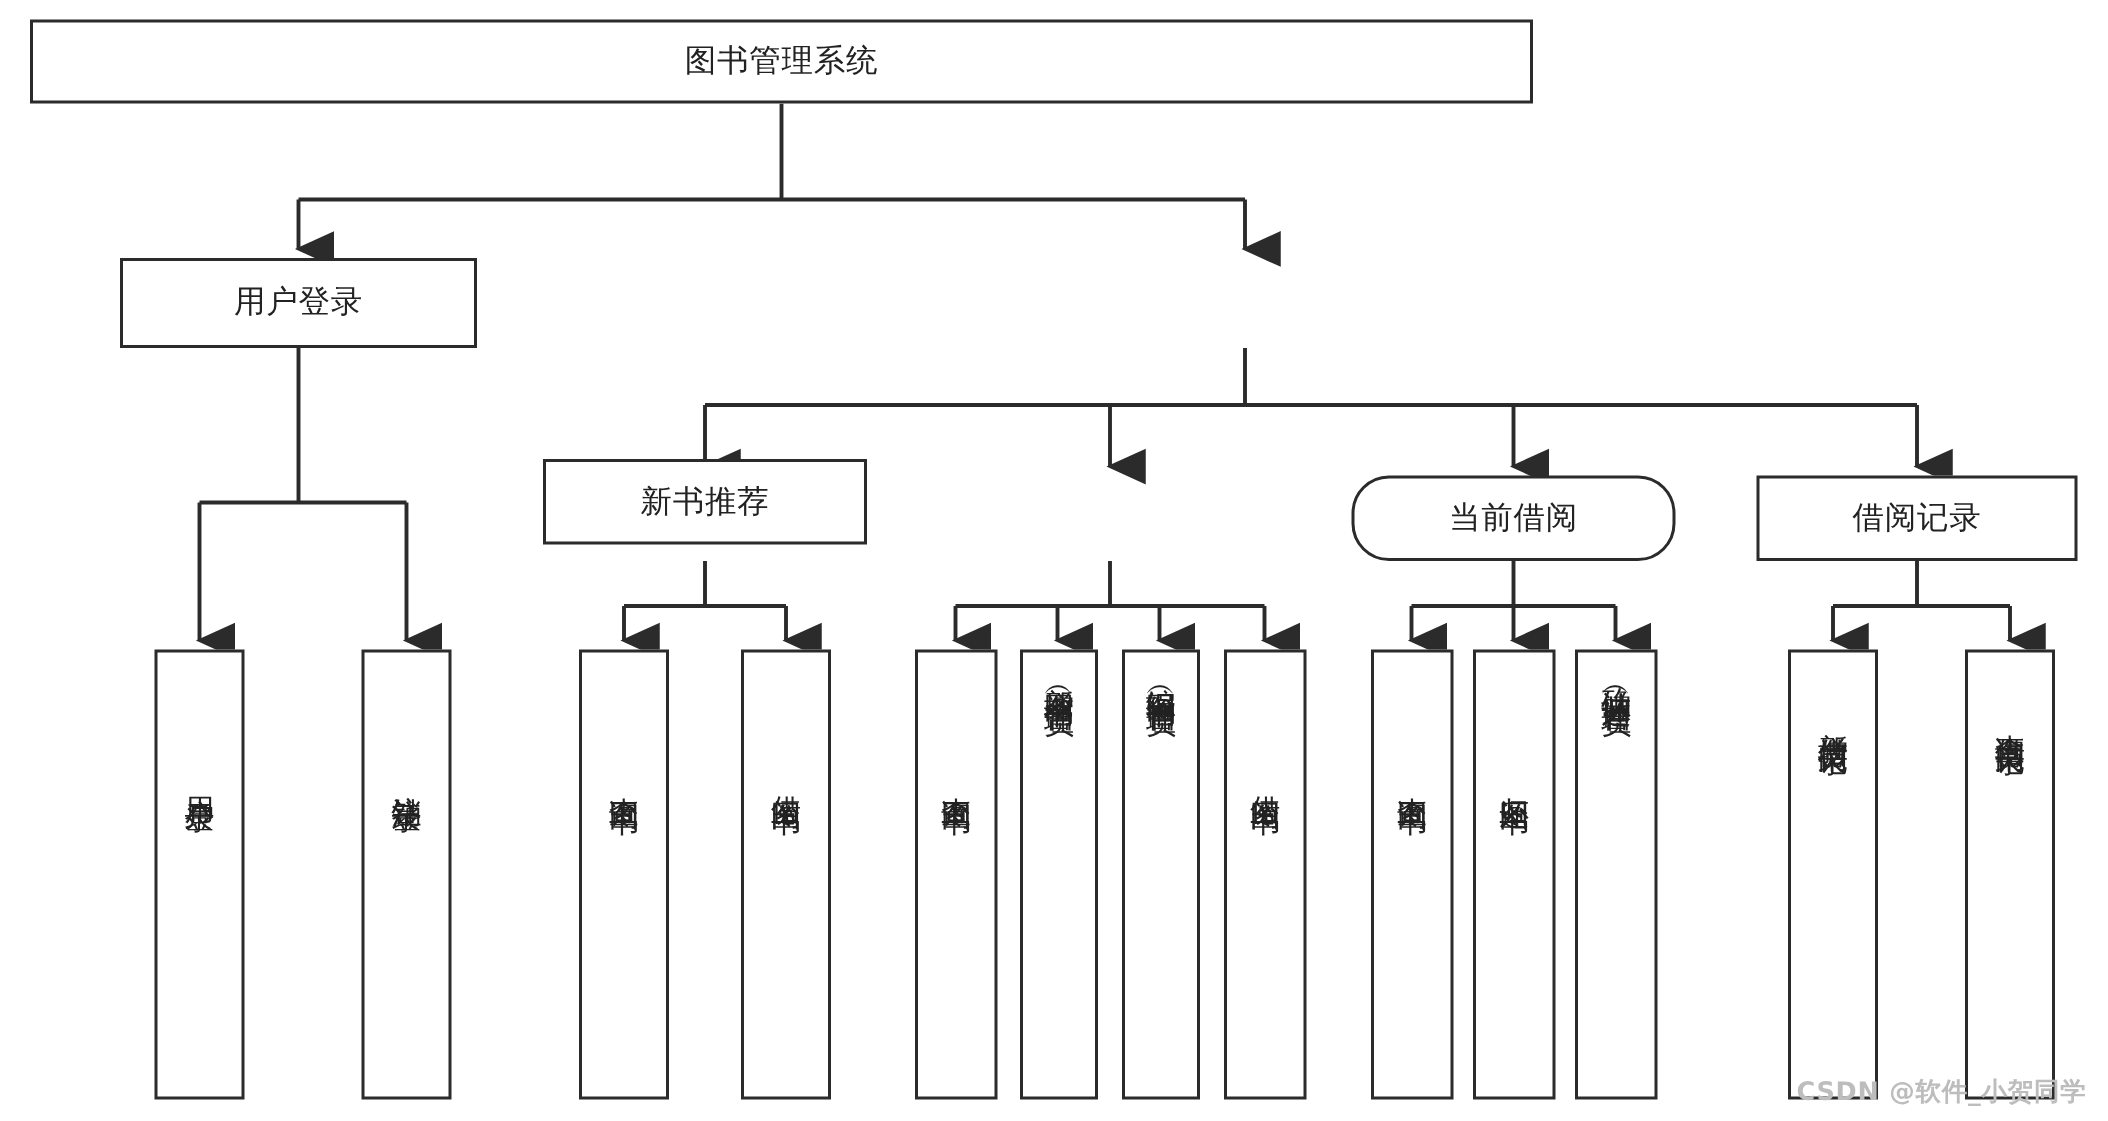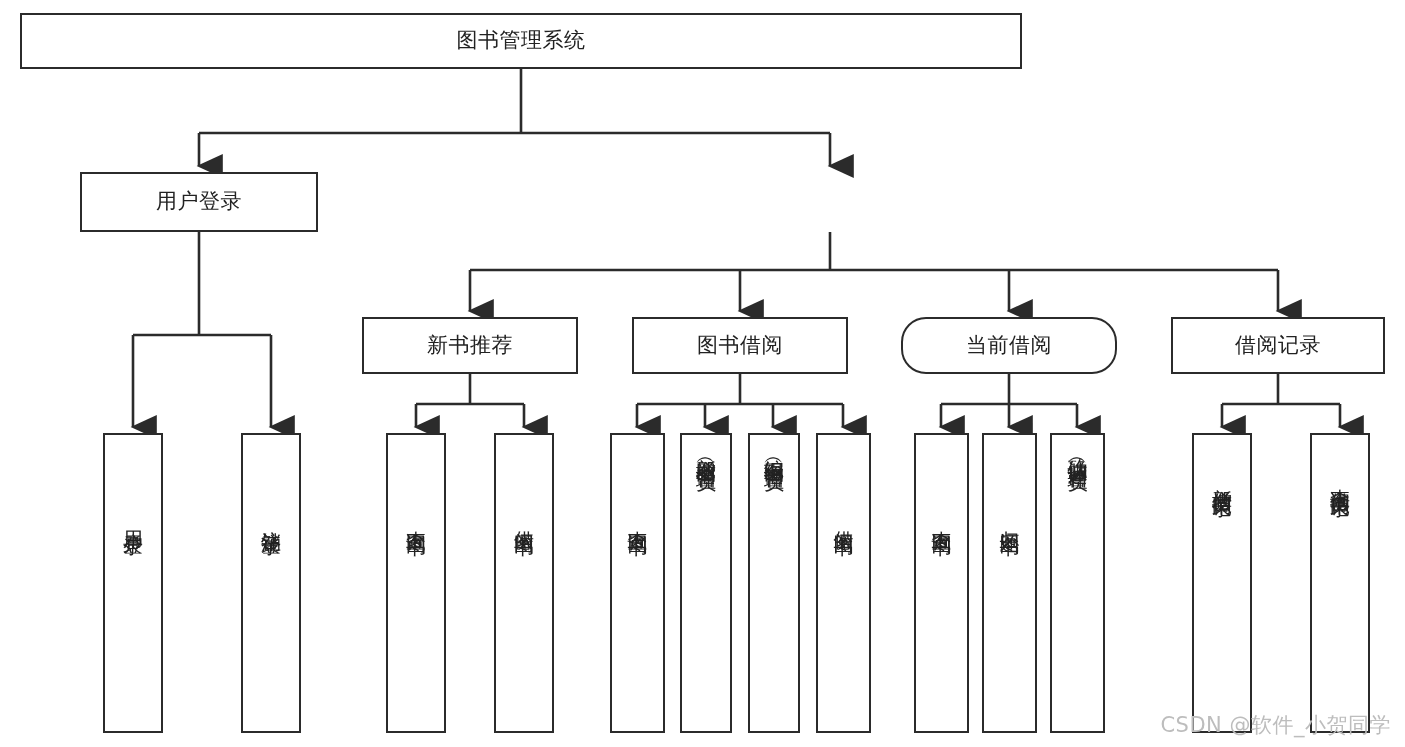--- a/index.html
+++ b/index.html
@@ -58,24 +58,25 @@
     font-size: 20px;
     line-height: 1.05;
     letter-spacing: 2px;
     white-space: nowrap;
   }
   #watermark {
     position: absolute;
     right: 14px;
     bottom: 8px;
     color: #bdbdbd;
-    font-size: 21px;
+    font-size: 17px;
     letter-spacing: 0.5px;
     white-space: nowrap;
     z-index: 6;
+    font-weight: bold;
   }
 </style>
 </head>
 <body>
 
 <div id="canvas">
 
   <svg id="wires" viewBox="0 0 1405 747" xmlns="http://www.w3.org/2000/svg">
     <defs>
       <marker id="arrow" viewBox="0 0 12 12" refX="6" refY="10" markerWidth="11" markerHeight="11" orient="auto-start-reverse">
@@ -128,25 +129,22 @@
   </svg>
 
   <div class="node horiz" style="left:20px; top:13px; width:1002px; height:56px;">
     <span class="lbl">图书管理系统</span>
   </div>
 
   <div class="node horiz" style="left:80px; top:172px; width:238px; height:60px;">
     <span class="lbl">用户登录</span>
   </div>
 
-  <div class="node horiz" style="left:362px; top:317px; width:216px; height:57px;">
+  <div class="node horiz" style="left:362px; top:306px; width:216px; height:57px;">
     <span class="lbl">新书推荐</span>
-  </div>
-  <div class="node horiz" style="left:632px; top:317px; width:216px; height:57px;">
-    <span class="lbl">图书借阅</span>
   </div>
   <div class="node horiz" style="left:901px; top:317px; width:216px; height:57px;border-radius:25px;">
     <span class="lbl">当前借阅</span>
   </div>
   <div class="node horiz" style="left:1171px; top:317px; width:214px; height:57px;">
     <span class="lbl">借阅记录</span>
   </div>
 
   <div class="node vert" style="left:103px; top:433px; width:60px; height:300px; padding-top:80px;">
     <span class="lbl">用户登录</span>

